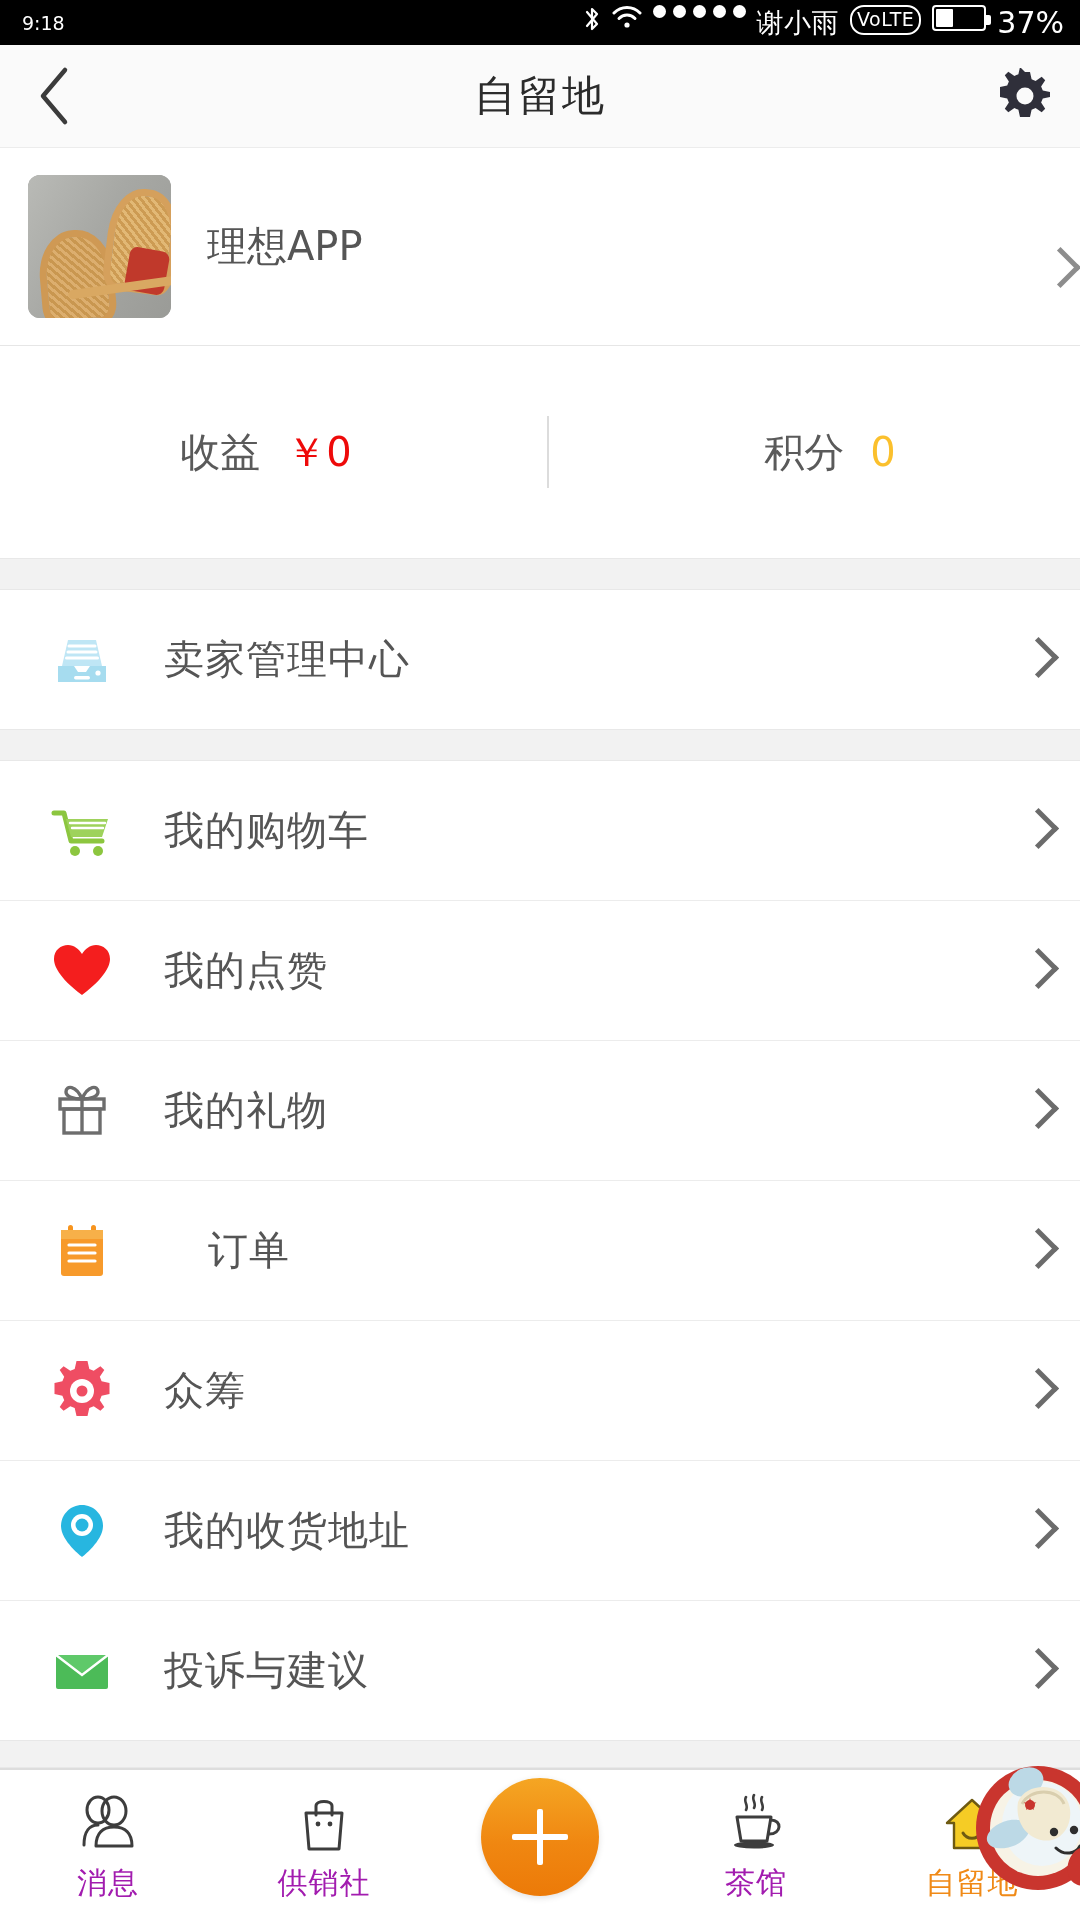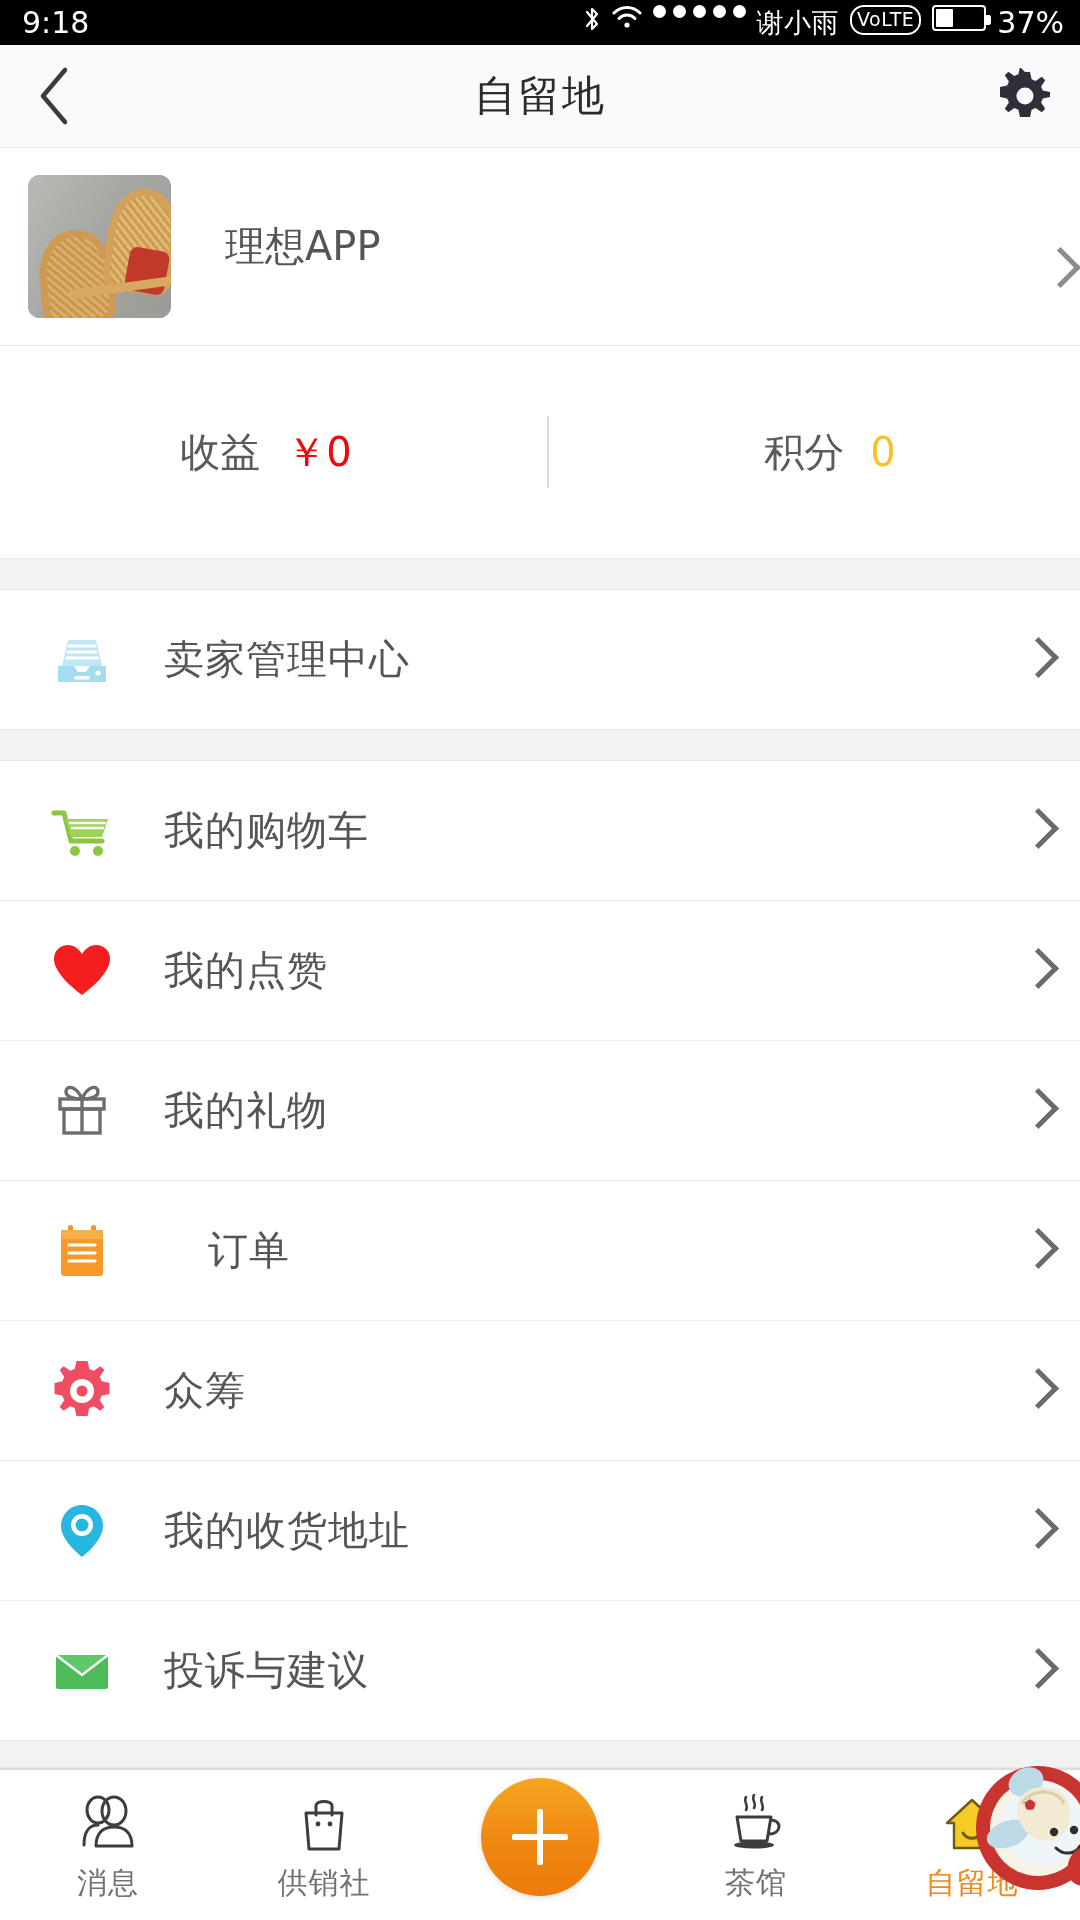--- a/index.html
+++ b/index.html
@@ -12,21 +12,21 @@
   }
   #app { position:relative; width:1080px; height:1920px; background:#fff; }
 
   
   .statusbar{
     position:absolute; top:0; left:0; width:1080px; height:45px;
     background:#000; color:#fff;
     display:flex; align-items:center; justify-content:space-between;
     padding:0 16px 0 22px;
   }
-  .sb-time{ font-size:30px; letter-spacing:0px; font-family:"DejaVu Sans",sans-serif; }
+  .sb-time{ font-size:19px; letter-spacing:0px; font-family:"DejaVu Sans",sans-serif; }
   .sb-right{ display:flex; align-items:flex-start; gap:11px; }
   .ic-bt{ width:18px; height:28px; position:relative; }
   .ic-bt svg{ display:block; }
   .ic-wifi{ width:30px; height:24px; }
   .dots{ display:flex; align-items:center; gap:7px; }
   .dots i{ display:block; width:13px; height:13px; border-radius:50%; background:#fff; }
   .sb-carrier{ font-size:27px; letter-spacing:0.5px; }
   .volte{
     border:2px solid #fff; border-radius:14px;
     font-size:19px; line-height:1; padding:3px 5px 4px 5px;
@@ -73,21 +73,21 @@
     transform:rotate(7deg);
   }
   .avatar .cushion{
     position:absolute; right:4px; top:74px; width:40px; height:44px;
     background:#c0392b; border-radius:8px; transform:rotate(10deg);
   }
   .avatar .rail{
     position:absolute; left:40px; bottom:26px; width:110px; height:9px;
     background:#d9a862; border-radius:6px; transform:rotate(-8deg);
   }
-  .profile-name{ margin-left:54px; font-size:40px; color:#555555; flex:1; }
+  .profile-name{ margin-left:36px; font-size:40px; color:#555555; flex:1; }
   .profile-chevron{ margin-right:8px; }
 
   
   .stats{
     position:absolute; top:346px; left:8px; width:1080px; height:212px;
     background:#fff; display:flex; align-items:center;gap:23px;
   }
   .stat{ flex:1; display:flex; align-items:center; justify-content:center; gap:26px; }
   .stat-label{ font-size:40px; color:#5a5a5a; }
   .stat-value{ font-size:40px; }
@@ -121,21 +121,21 @@
 
   
   .tabbar{
     position:absolute; bottom:0; left:0; width:1080px; height:152px;
     background:#fff; border-top:2px solid #dddddd;
     display:flex; align-items:flex-start;
   }
   .tab{ flex:1; height:152px; display:flex; flex-direction:column;
         align-items:center; justify-content:center; gap:8px; cursor:pointer; position:relative; }
   .tab .t-icon{ height:66px; display:flex; align-items:flex-end; justify-content:center; }
-  .tab .t-label{ font-size:30px; color:#737373; letter-spacing:1px; }
+  .tab .t-label{ font-size:30px; color:#a21caf; letter-spacing:1px; }
   .tab.active .t-label{ color:#f08a17; }
   .tab-center{ flex:1; position:relative; }
   .fab{
     position:absolute; left:50%; top:8px; transform:translateX(-50%);
     width:118px; height:118px; border-radius:50%;
     background:linear-gradient(180deg,#f5a623 0%,#f08711 55%,#ec7a08 100%);
     display:flex; align-items:center; justify-content:center;
     box-shadow:0 2px 6px rgba(0,0,0,.12);
     cursor:pointer;
   }

